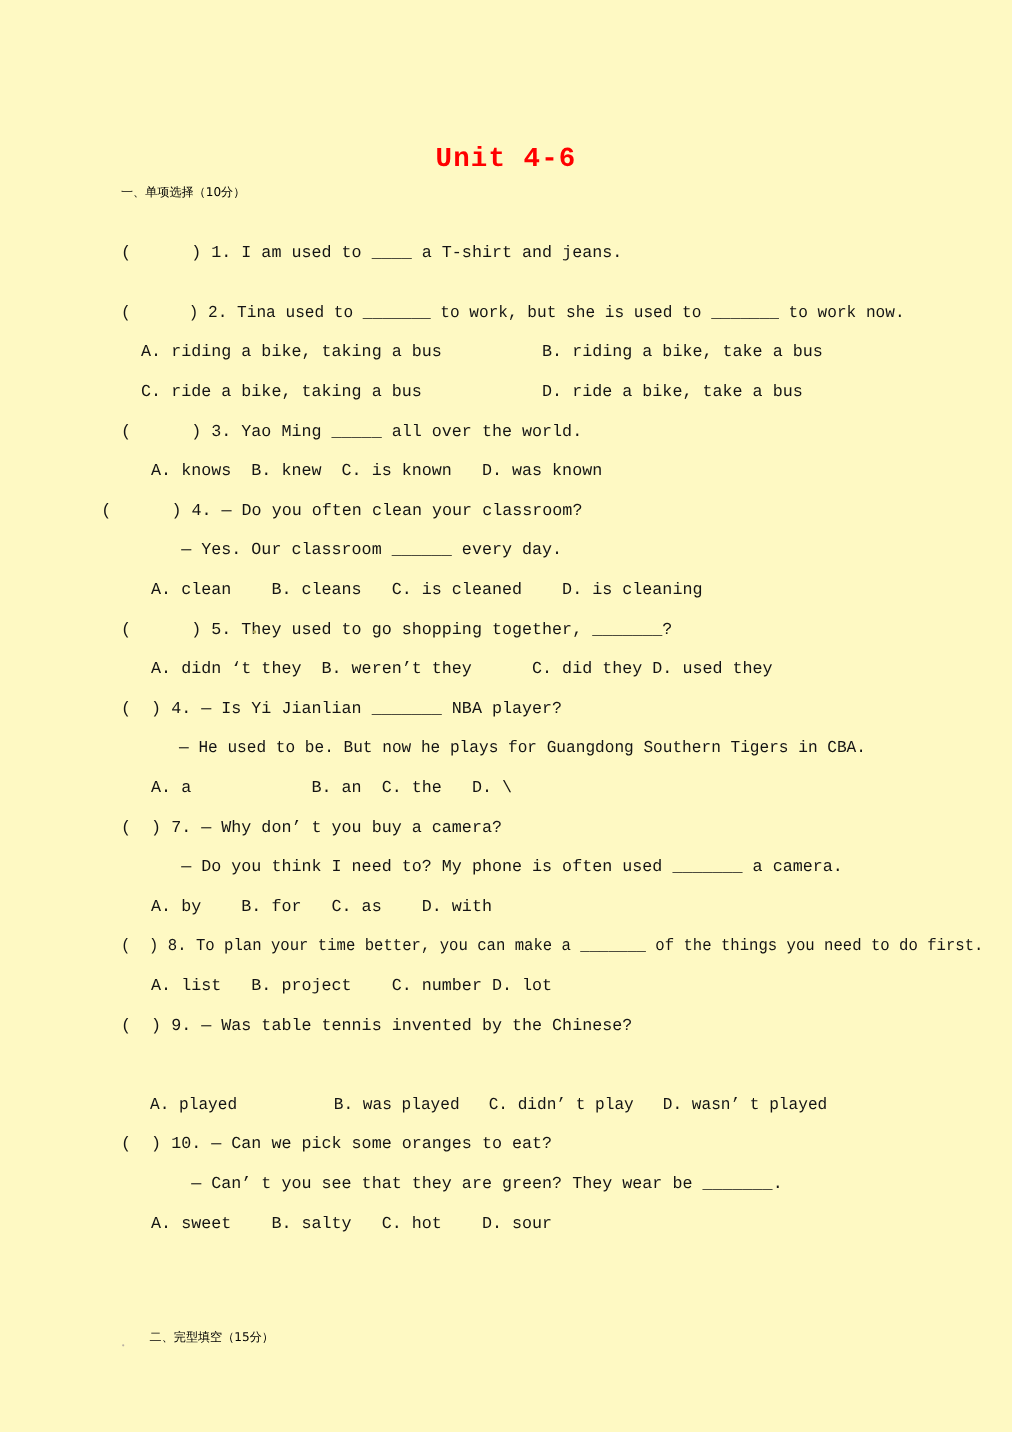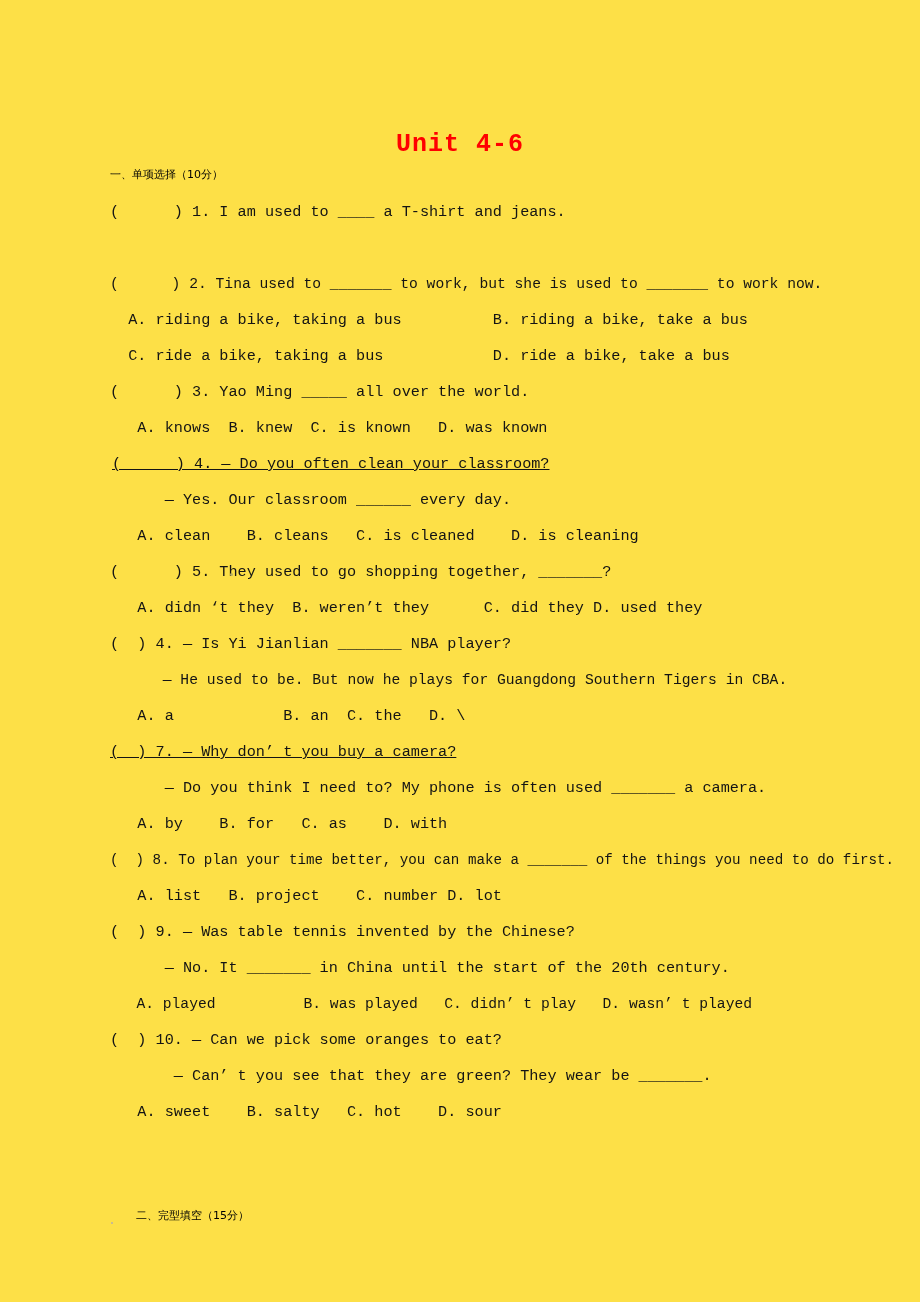--- a/index.html
+++ b/index.html
@@ -15,21 +15,21 @@
     font-family: "Liberation Serif", "DejaVu Serif", serif;
     color: #000000;
     overflow: hidden;
   }
 
   .page {
     position: absolute;
     left: 0; top: 0;
     width: 920px;
     height: 1302px;
-    background: #fde047;
+    background: #fef9c3;
   }
 
   
   .doc-title {
     position: absolute;
     left: 0;
     top: 113px;
     width: 920px;
     text-align: center;
     font-family: "Liberation Mono", "DejaVu Sans Mono", monospace;
@@ -78,49 +78,48 @@
 </style>
 </head>
 <body style="background: rgb(255, 255, 255);">
 
 <div class="page">
 
   <h1 class="doc-title" style="color: rgb(255, 0, 0);">Unit 4-6</h1>
 
   <div class="section-heading" id="sec1">一、单项选择（10分）</div>
 
-  <div class="line" style="left:110px; top:201px;text-align:right;">(      ) 1. I am used to ____ a T-shirt and jeans.</div>
+  <div class="line" style="left:110px; top:219px;text-align:right;">(      ) 1. I am used to ____ a T-shirt and jeans.</div>
 
   <div class="line sq" style="left:110px; top:273px;">(      ) 2. Tina used to _______ to work, but she is used to _______ to work now.</div>
   <div class="line" style="left:110px; top:309px;">  A. riding a bike, taking a bus          B. riding a bike, take a bus</div>
   <div class="line" style="left:110px; top:345px;">  C. ride a bike, taking a bus            D. ride a bike, take a bus</div>
 
   <div class="line" style="left:110px; top:381px;">(      ) 3. Yao Ming _____ all over the world.</div>
   <div class="line" style="left:110px; top:417px;">   A. knows  B. knew  C. is known   D. was known</div>
 
-  <div class="line" style="left:112px; top:453px;text-decoration:underline;">(      ) 4. — Do you often clean your classroom?</div>
+  <div class="line" style="left:92px; top:453px;">(      ) 4. — Do you often clean your classroom?</div>
   <div class="line" style="left:110px; top:489px;">      — Yes. Our classroom ______ every day.</div>
   <div class="line" style="left:110px; top:525px;">   A. clean    B. cleans   C. is cleaned    D. is cleaning</div>
 
   <div class="line" style="left:110px; top:561px;">(      ) 5. They used to go shopping together, _______?</div>
   <div class="line" style="left:110px; top:597px;">   A. didn ‘t they  B. weren’t they      C. did they D. used they</div>
 
   <div class="line" style="left:110px; top:633px;">(  ) 4. — Is Yi Jianlian _______ NBA player?</div>
   <div class="line sq" style="left:110px; top:669px;">      — He used to be. But now he plays for Guangdong Southern Tigers in CBA.</div>
   <div class="line" style="left:110px; top:705px;">   A. a            B. an  C. the   D. \</div>
 
-  <div class="line" style="left:110px; top:741px;text-decoration:underline;">(  ) 7. — Why don’ t you buy a camera?</div>
+  <div class="line" style="left:110px; top:741px;">(  ) 7. — Why don’ t you buy a camera?</div>
   <div class="line" style="left:110px; top:777px;">      — Do you think I need to? My phone is often used _______ a camera.</div>
   <div class="line" style="left:110px; top:813px;">   A. by    B. for   C. as    D. with</div>
 
   <div class="line sq2" style="left:110px; top:849px;">(  ) 8. To plan your time better, you can make a _______ of the things you need to do first.</div>
   <div class="line" style="left:110px; top:885px;">   A. list   B. project    C. number D. lot</div>
 
   <div class="line" style="left:110px; top:921px;">(  ) 9. — Was table tennis invented by the Chinese?</div>
-  <div class="line" style="left:110px; top:957px;">      — No. It _______ in China until the start of the 20th century.</div>
   <div class="line sq" style="left:110px; top:993px;">   A. played          B. was played   C. didn’ t play   D. wasn’ t played</div>
 
   <div class="line" style="left:110px; top:1029px;">(  ) 10. — Can we pick some oranges to eat?</div>
   <div class="line" style="left:110px; top:1065px;">       — Can’ t you see that they are green? They wear be _______.</div>
   <div class="line" style="left:110px; top:1101px;">   A. sweet    B. salty   C. hot    D. sour</div>
 
   <div class="section-heading" id="sec2">二、完型填空（15分）</div>
 
   <div class="speck" id="speck-a"></div>
   <div class="speck" id="speck-b"></div>

